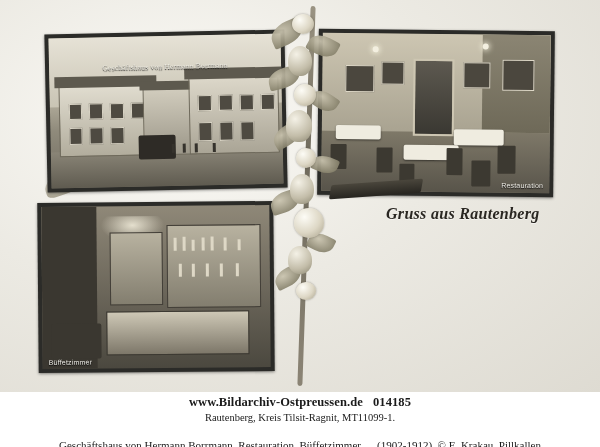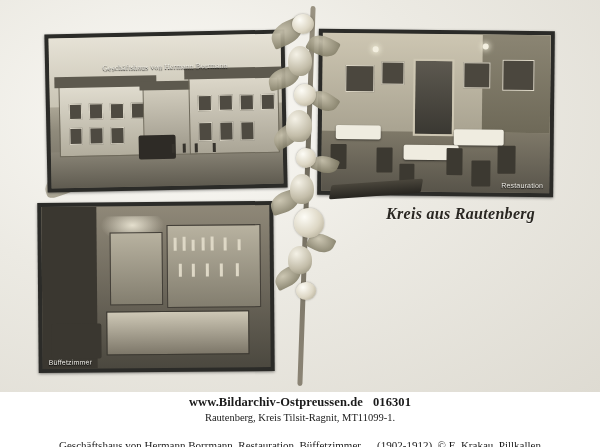--- a/index.html
+++ b/index.html
@@ -367,26 +367,26 @@
       <div class="bloom" style="left:26px; top:78px;  width:22px; height:22px;"></div>
       <div class="bulb" style="left:18px; top:104px; width:26px; height:32px;"></div>
       <div class="bloom" style="left:28px; top:142px; width:20px; height:20px;"></div>
       <div class="bulb" style="left:22px; top:168px; width:24px; height:30px;"></div>
       <div class="bloom" style="left:26px; top:202px; width:30px; height:30px;"></div>
       <div class="bulb" style="left:20px; top:240px; width:24px; height:28px;"></div>
       <div class="bloom" style="left:28px; top:276px; width:20px; height:18px;"></div>
     </div>
 
     <div class="banner"></div>
-    <div class="title-gruss">Kreis aus Rautenberg</div>
+    <div class="title-gruss">Gruss aus Rautenberg</div>
   </div>
 
   <div class="captions">
     <div class="cap-site">
-      <span>www.Bildarchiv-Ostpreussen.de</span><span class="idnum">016301</span>
+      <span>www.Bildarchiv-Ostpreussen.de</span><span class="idnum">014185</span>
     </div>
     <div class="cap-line2">Rautenberg, Kreis Tilsit-Ragnit, MT11099-1.</div>
     <div class="cap-line3">
       <span>Geschäftshaus von Hermann Borrmann, Restauration, Büffetzimmer.</span><span class="rights">(1902-1912), © E. Krakau, Pillkallen</span>
     </div>
   </div>
 
 </div>
 
 </body></html>

